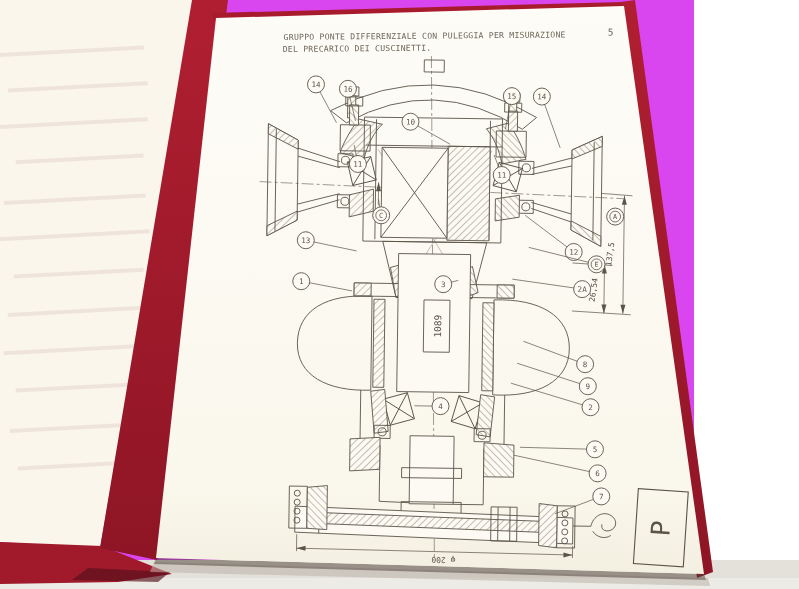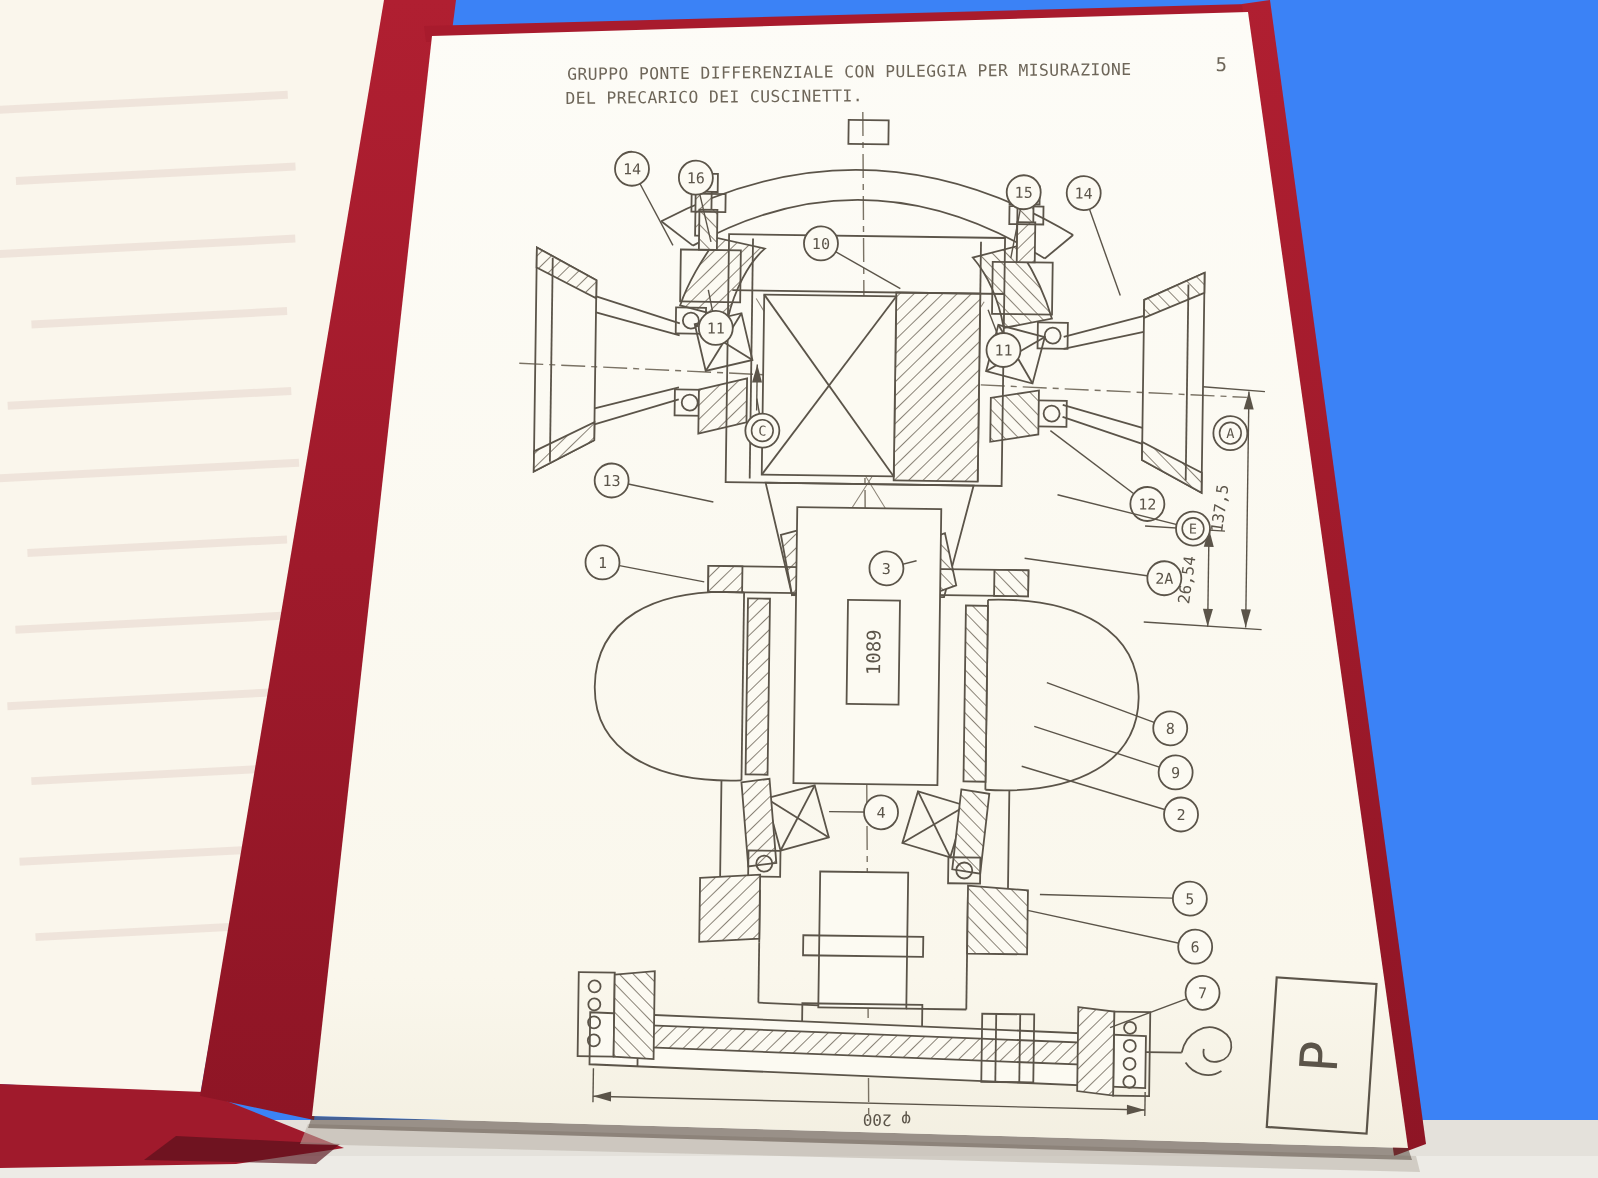--- a/index.html
+++ b/index.html
@@ -1,18 +1,18 @@
 <!DOCTYPE html>
 <html><head>
 <meta charset="utf-8">
 <style>
   html,body{margin:0;padding:0;}
   body{width:799px;height:589px;overflow:hidden;background:#ffffff;
        font-family:"DejaVu Sans Mono","Liberation Mono",monospace;}
-  #photo{position:relative;width:799px;height:589px;background:#3b82f6;}
+  #photo{position:relative;width:694px;height:589px;background:#d946ef;}
   svg text{user-select:none;}
 </style>
 </head>
 <body>
 
 <div id="photo">
 <svg width="799" height="589" viewBox="0 0 799 589" xmlns="http://www.w3.org/2000/svg">
   <defs>
     <pattern id="h1" patternUnits="userSpaceOnUse" width="5" height="5" patternTransform="rotate(45)">
       <rect width="5" height="5" fill="#fcfaf2"></rect>

